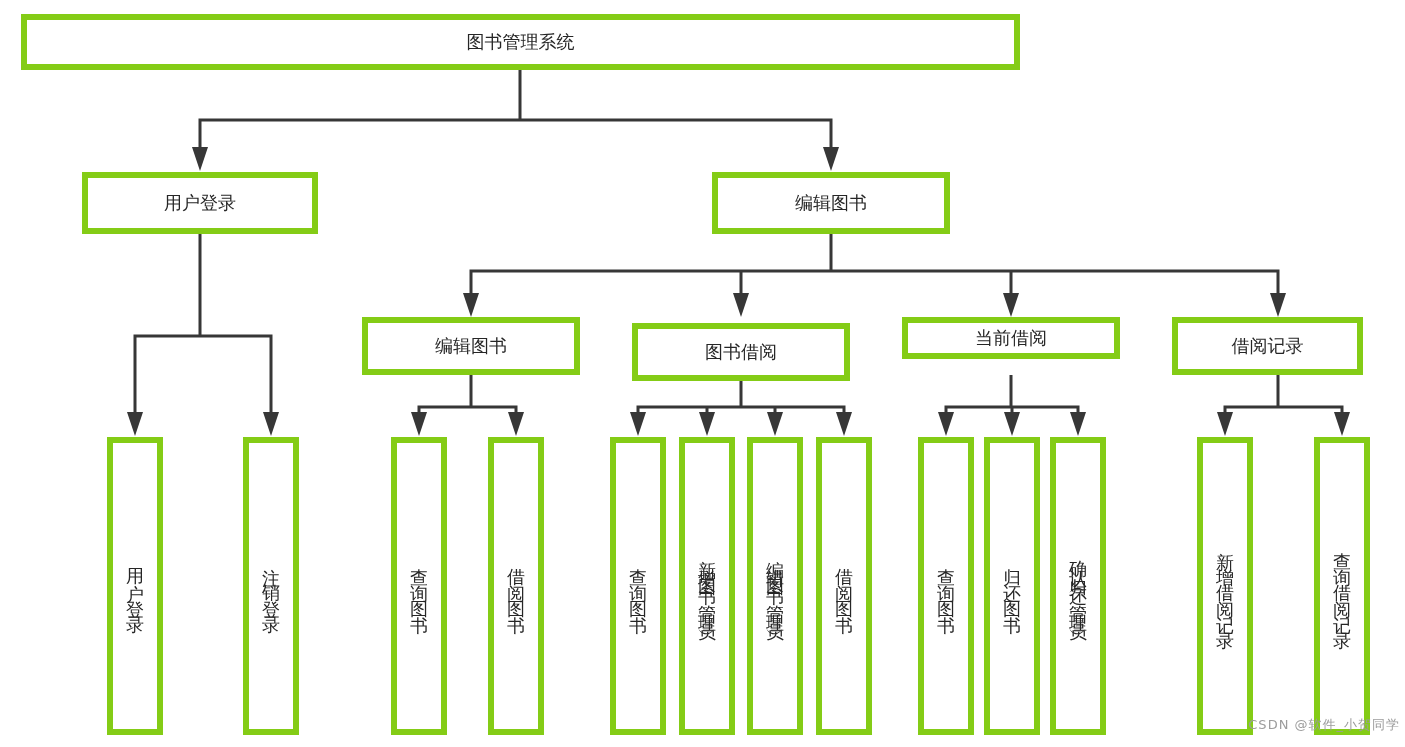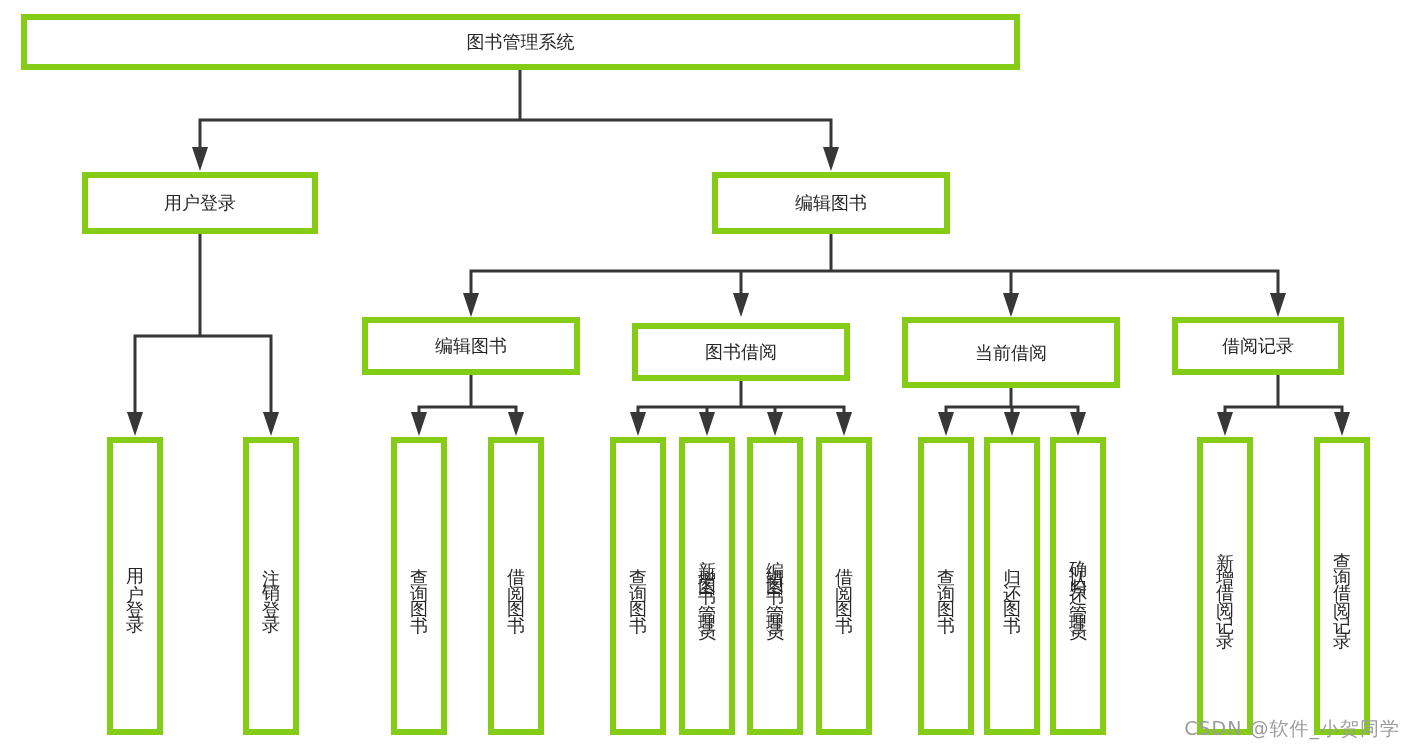--- a/index.html
+++ b/index.html
@@ -12,21 +12,21 @@
     position:absolute;background:#ffffff;border:6px solid #84cc16;
     box-sizing:border-box;display:flex;align-items:center;justify-content:center;
     color:#262626;z-index:1;font-size:18px;line-height:1;
   }
   .box.v{
     writing-mode:vertical-rl;text-orientation:mixed;
     letter-spacing:16px;
   }
   .box.v.long{letter-spacing:9px;}
   .watermark{
-    position:absolute;z-index:2;font-size:19px;color:#9c9c9c;
+    position:absolute;z-index:2;font-size:13px;color:#9c9c9c;
     letter-spacing:1px;white-space:nowrap;
   }
 </style>
 </head>
 <body>
 
 <svg id="connectors" width="1405" height="747" viewBox="0 0 1405 747" aria-hidden="true">
   <g stroke="#373737" stroke-width="3" fill="none">
 
     <path d="M520,70 V120 M198.5,120 H832.5 M200,119 V150 M831,119 V150"></path>
@@ -73,22 +73,22 @@
   </g>
 </svg>
 
 <div class="box h" style="left:21px;top:14px;width:999px;height:56px">图书管理系统</div>
 
 <div class="box h" style="left:82px;top:172px;width:236px;height:62px">用户登录</div>
 <div class="box h" style="left:712px;top:172px;width:238px;height:62px">编辑图书</div>
 
 <div class="box h" style="left:362px;top:317px;width:218px;height:58px">编辑图书</div>
 <div class="box h" style="left:632px;top:323px;width:218px;height:58px">图书借阅</div>
-<div class="box h" style="left:902px;top:317px;width:218px;height:71px">当前借阅</div>
-<div class="box h" style="left:1172px;top:317px;width:172px;height:58px">借阅记录</div>
+<div class="box h" style="left:902px;top:317px;width:218px;height:42px">当前借阅</div>
+<div class="box h" style="left:1172px;top:317px;width:191px;height:58px">借阅记录</div>
 
 <div class="box v" style="left:107px;top:437px;width:56px;height:298px">用户登录</div>
 <div class="box v" style="left:243px;top:437px;width:56px;height:298px">注销登录</div>
 
 <div class="box v" style="left:391px;top:437px;width:56px;height:298px">查询图书</div>
 <div class="box v" style="left:488px;top:437px;width:56px;height:298px">借阅图书</div>
 
 <div class="box v" style="left:610px;top:437px;width:56px;height:298px">查询图书</div>
 <div class="box v long" style="left:679px;top:437px;width:56px;height:298px">新增图书（管理员）</div>
 <div class="box v long" style="left:747px;top:437px;width:56px;height:298px">编辑图书（管理员）</div>

